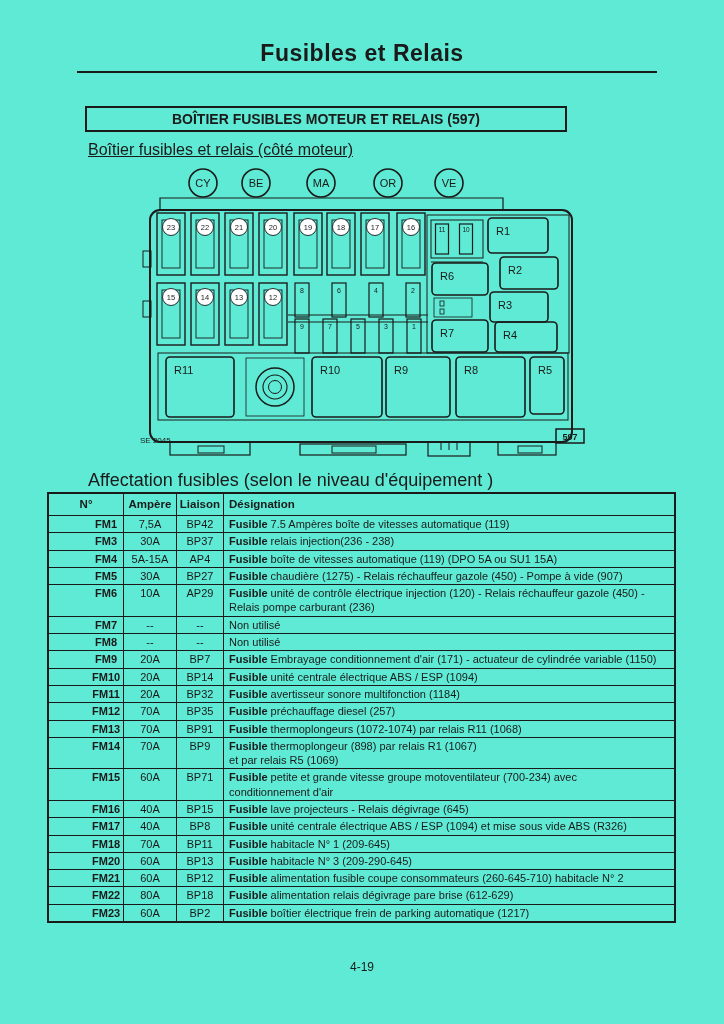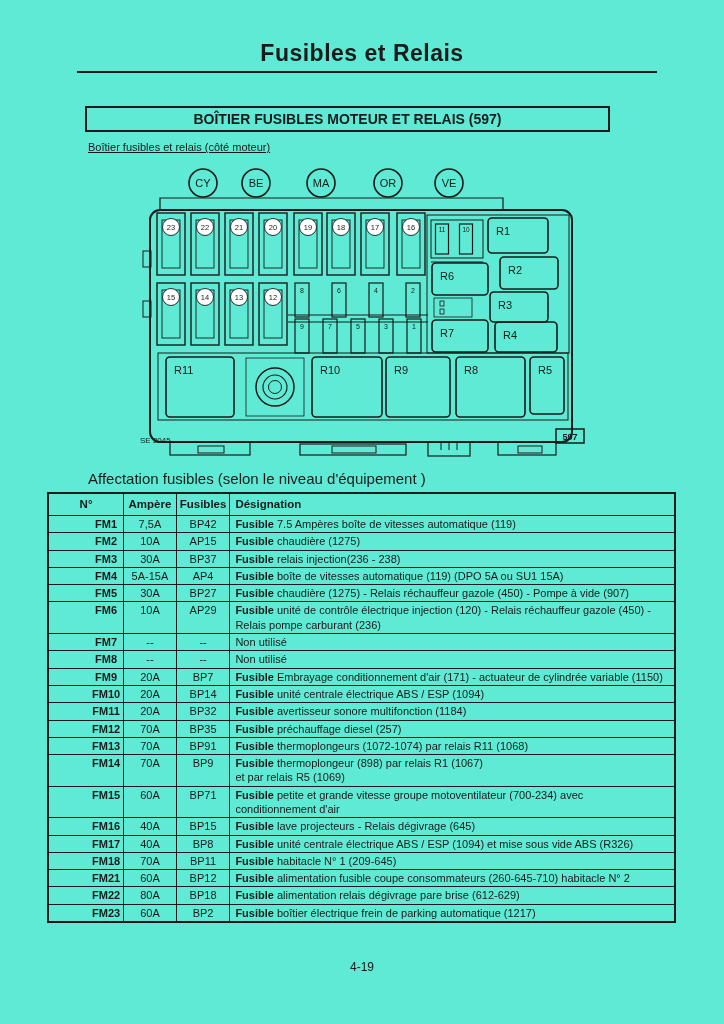--- a/index.html
+++ b/index.html
@@ -10,30 +10,30 @@
   }
   .title {
     position:absolute; top:40px; left:0; width:100%;
     text-align:center; font-size:23px; font-weight:bold; letter-spacing:0.5px;
   }
   .title-rule {
     position:absolute; top:71px; left:77px; width:580px; height:0;
     border-top:2px solid #1a1a1a;
   }
   .box-header {
-    position:absolute; top:106px; left:85px; width:525px; height:26px;
+    position:absolute; top:106px; left:85px; width:482px; height:26px;
     border:2px solid #1a1a1a; display:flex; align-items:center; justify-content:center;
     font-size:14px; font-weight:bold;
   }
   .subtitle {
     position:absolute; top:141px; left:88px;
-    font-size:11px; text-decoration:underline;
+    font-size:16px; text-decoration:underline;
   }
   .diagram-svg { position:absolute; top:165px; left:0; }
-  .caption { position:absolute; top:470px; left:88px; font-size:15px; }
+  .caption { position:absolute; top:470px; left:88px; font-size:18px; }
   .fuse-table {
     position:absolute; top:492px; left:47px; width:629px;
     border-collapse:collapse; border:2px solid #1a1a1a;
     font-size:11px; line-height:1.3; color:#1a1a1a;
   }
   .fuse-table th, .fuse-table td { border:1px solid #1a1a1a; padding:1px 3px; vertical-align:top; }
   .fuse-table th { font-size:11.5px; text-align:center; padding:3px; }
   .fuse-table th.left { text-align:left; padding-left:5px; }
   .fuse-table td.c { text-align:center;margin-top:44px; }
   .fuse-table td.no { font-weight:bold; text-align:center;padding-left:43px; }
@@ -196,38 +196,32 @@
     <colgroup>
       <col style="width:43px">
         <col style="width:53px">
         <col style="width:40px">
         <col style="width:493px">
     </colgroup>
     <thead id="thead">
         <tr>
           <th>N°</th>
           <th>Ampère</th>
-          <th>Fusibles</th>
+          <th>Liaison</th>
           <th class="left">Désignation</th>
         </tr>
       </thead>
     <tbody id="tbody">
         <tr>
           <td class="no">FM1</td>
           <td class="c">7,5A</td>
           <td class="c">BP42</td>
           <td class="des"><b>Fusible</b> 7.5 Ampères boîte de vitesses automatique (119)</td>
         </tr>
         <tr>
-          <td class="no">FM2</td>
-          <td class="c">10A</td>
-          <td class="c">AP15</td>
-          <td class="des"><b>Fusible</b> chaudière (1275)</td>
-        </tr>
-        <tr>
           <td class="no">FM3</td>
           <td class="c">30A</td>
           <td class="c">BP37</td>
           <td class="des"><b>Fusible</b> relais injection(236 - 238)</td>
         </tr>
         <tr>
           <td class="no">FM4</td>
           <td class="c">5A-15A</td>
           <td class="c">AP4</td>
           <td class="des"><b>Fusible</b> boîte de vitesses automatique (119) (DPO 5A ou SU1 15A)</td>
@@ -310,20 +304,26 @@
           <td class="c">BP8</td>
           <td class="des"><b>Fusible</b> unité centrale électrique ABS / ESP (1094) et mise sous vide ABS (R326)</td>
         </tr>
         <tr>
           <td class="no">FM18</td>
           <td class="c">70A</td>
           <td class="c">BP11</td>
           <td class="des"><b>Fusible</b> habitacle N° 1 (209-645)</td>
         </tr>
         <tr>
+          <td class="no">FM20</td>
+          <td class="c">60A</td>
+          <td class="c">BP13</td>
+          <td class="des"><b>Fusible</b> habitacle N° 3 (209-290-645)</td>
+        </tr>
+        <tr>
           <td class="no">FM21</td>
           <td class="c">60A</td>
           <td class="c">BP12</td>
           <td class="des"><b>Fusible</b> alimentation fusible coupe consommateurs (260-645-710) habitacle N° 2</td>
         </tr>
         <tr>
           <td class="no">FM22</td>
           <td class="c">80A</td>
           <td class="c">BP18</td>
           <td class="des"><b>Fusible</b> alimentation relais dégivrage pare brise (612-629)</td>

